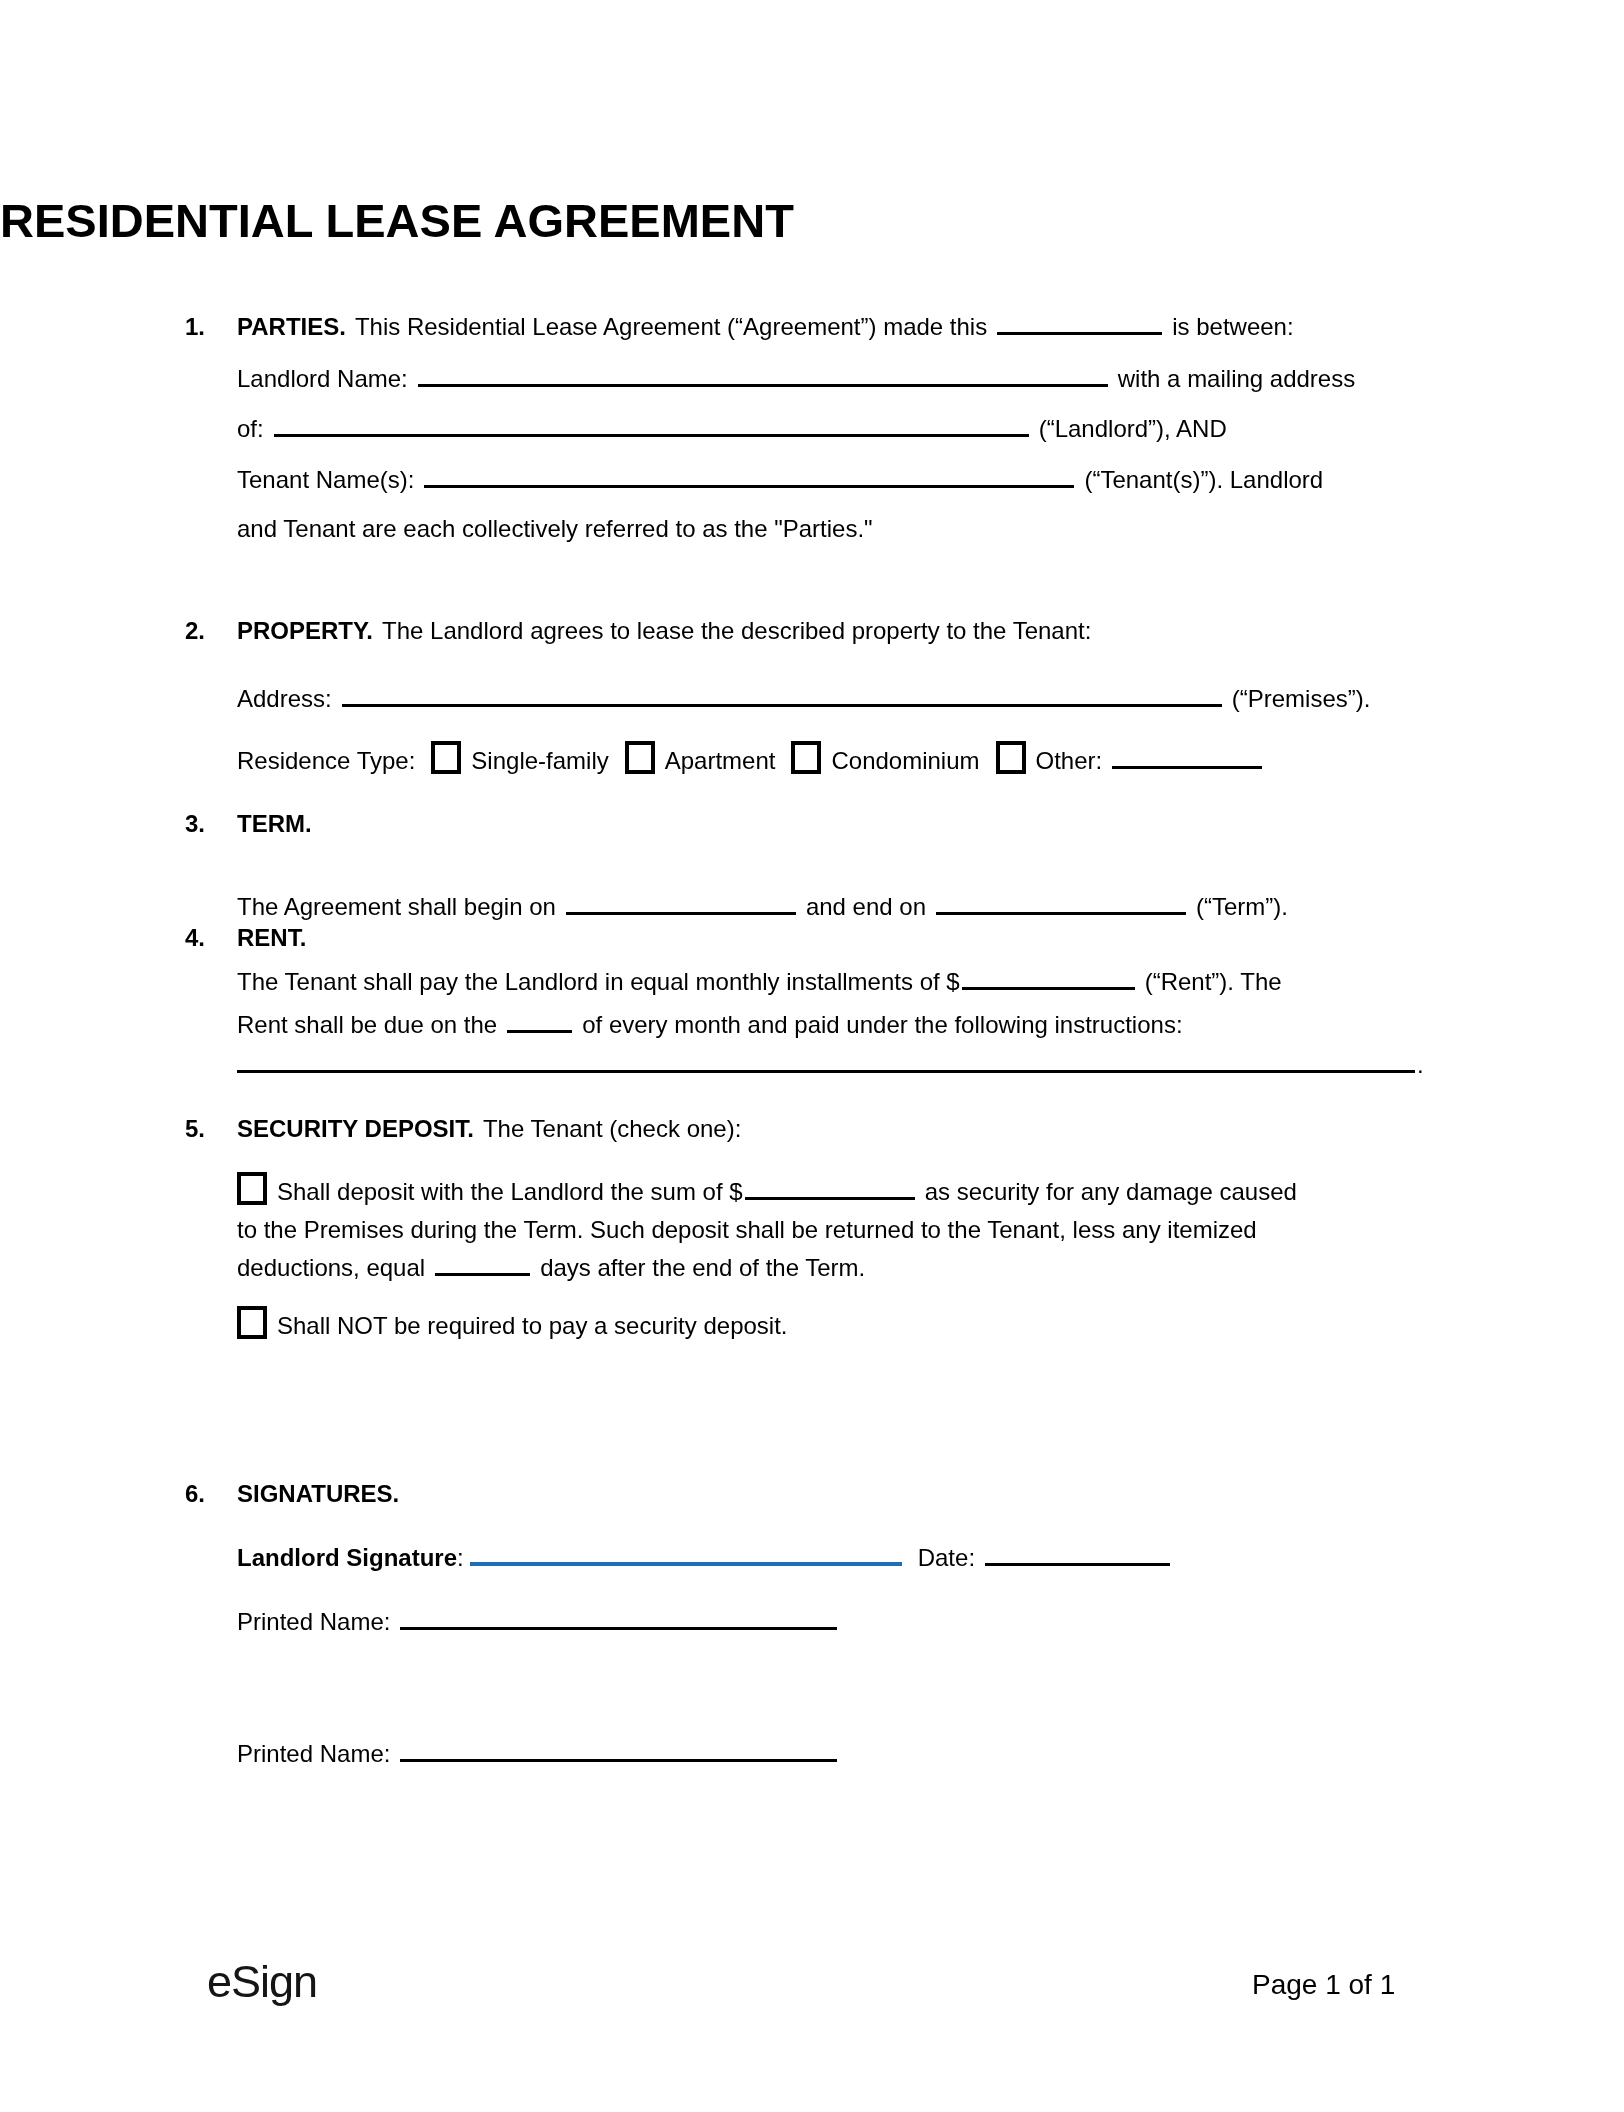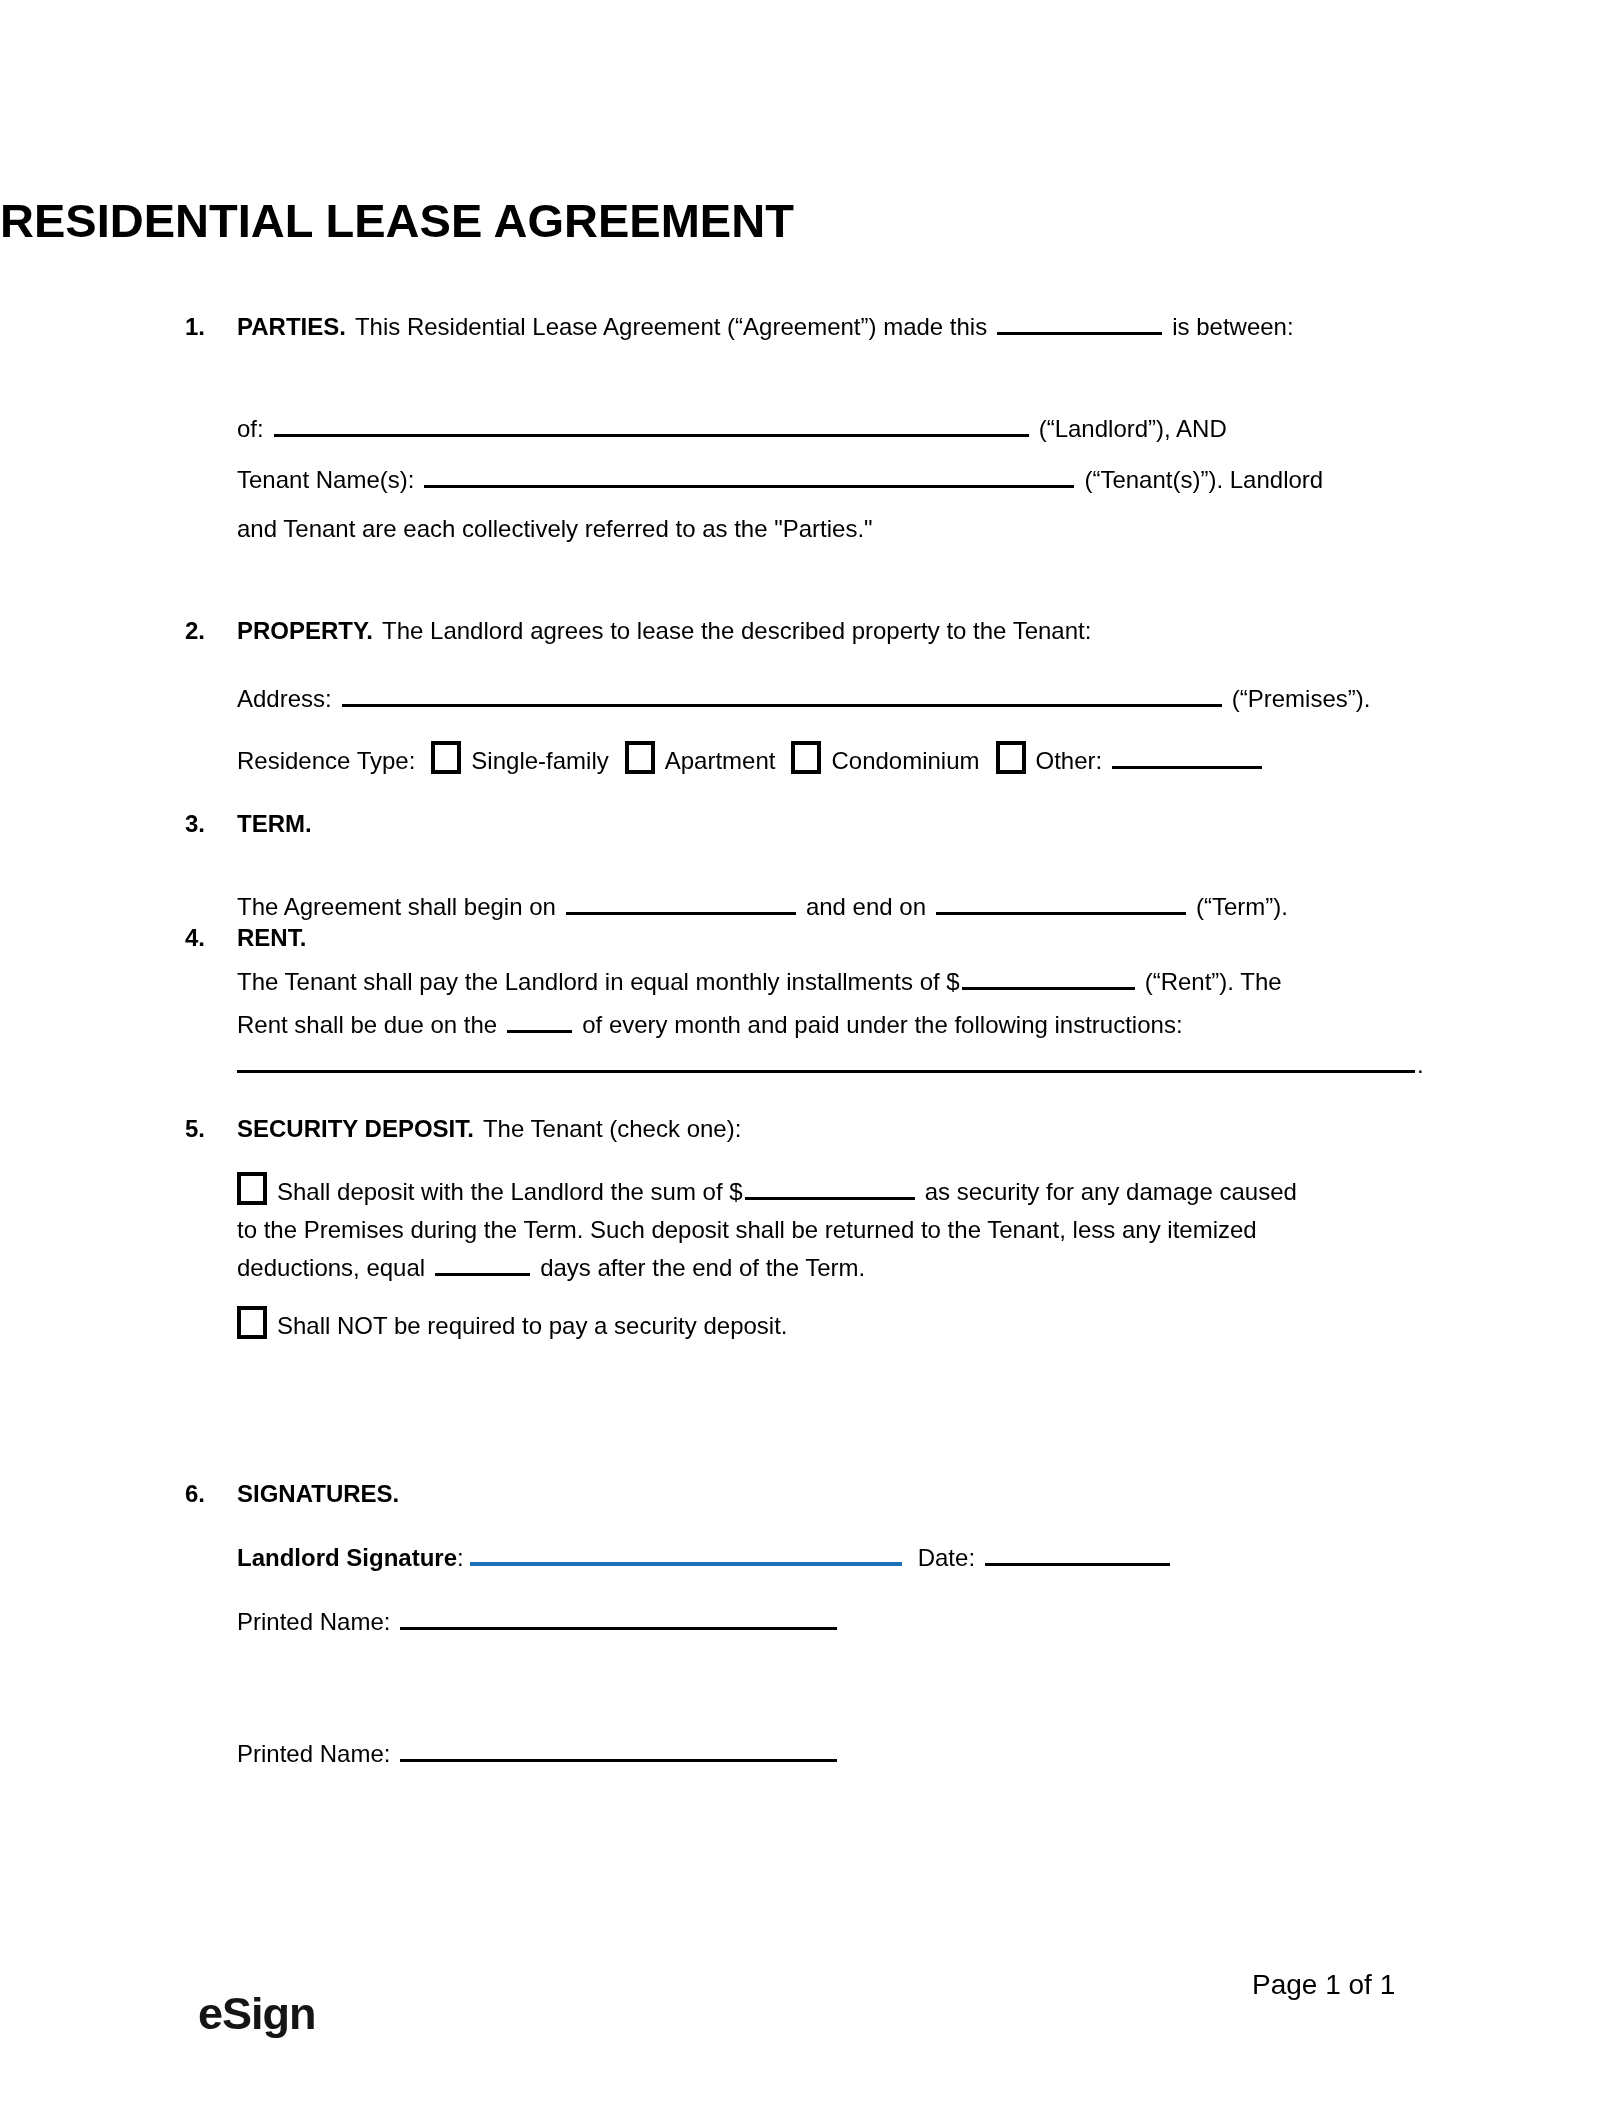--- a/index.html
+++ b/index.html
@@ -41,39 +41,41 @@
   .cb{
     display:inline-block;
     width:22px;height:25px;
     border:4px solid #000;
     vertical-align:-5px;
     margin:0 10px 0 16px;
     background:#fff;
   }
   .cb.first-col{margin-left:0;}
   .brand{
-    position:absolute;left:198px;top:1958px;
-    font-size:45px;font-weight:bold;letter-spacing:-1px;color:#151515;
+    position:absolute;left:207px;top:1958px;
+    font-size:45px;font-weight:normal;letter-spacing:-1px;color:#151515;
     line-height:48px;
-    margin-top:32px;
   }
   .pageinfo{
     position:absolute;left:1252px;top:1968px;
     font-size:28px;line-height:34px;
   }
 </style>
 </head>
 <body>
 
 <div class="page">
 
   <div class="title">RESIDENTIAL LEASE AGREEMENT</div>
 
   <div class="line numline" style="top:308px">
     <span class="num">1.</span><span class="sect">PARTIES.</span><span>This Residential Lease Agreement (“Agreement”) made this</span><span class="blank" style="width:165px"></span><span>is between:</span>
+  </div>
+  <div class="line" style="top:360px">
+    <span>Landlord Name:</span><span class="blank" style="width:690px"></span><span>with a mailing address</span>
   </div>
   <div class="line" style="top:410px">
     <span>of:</span><span class="blank" style="width:755px"></span><span>(“Landlord”), AND</span>
   </div>
   <div class="line" style="top:461px">
     <span>Tenant Name(s):</span><span class="blank" style="width:650px"></span><span>(“Tenant(s)”). Landlord</span>
   </div>
   <div class="line" style="top:511px">
     <span>and Tenant are each collectively referred to as the "Parties."</span>
   </div>

